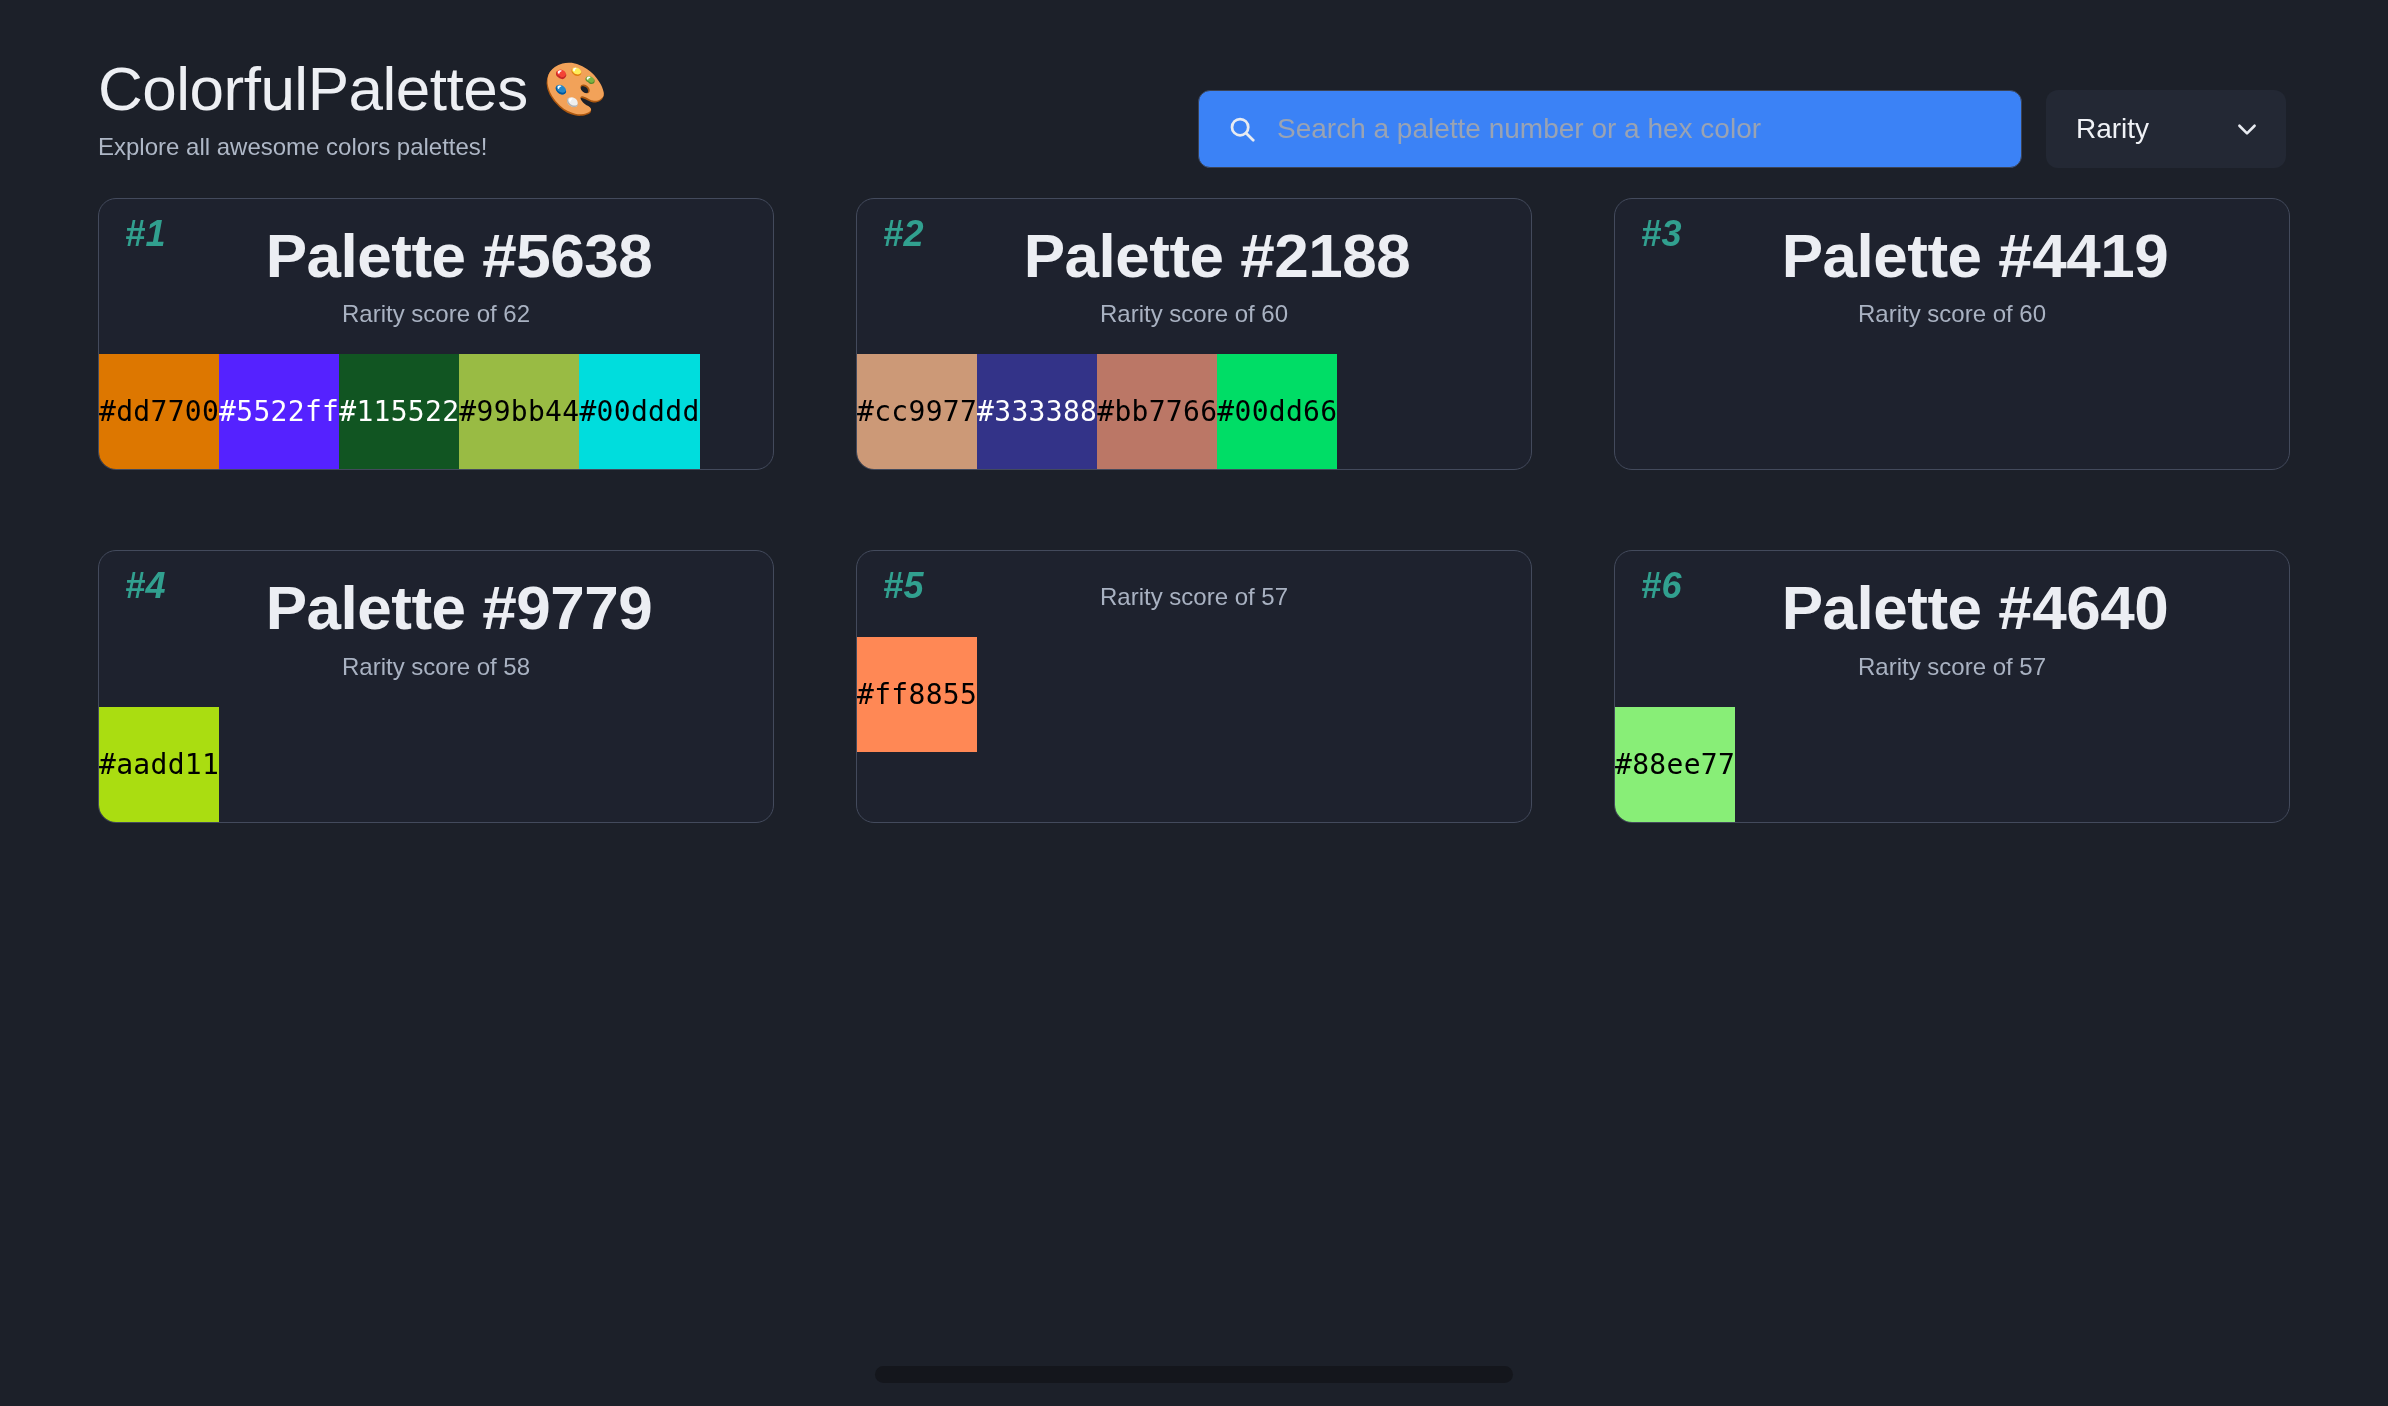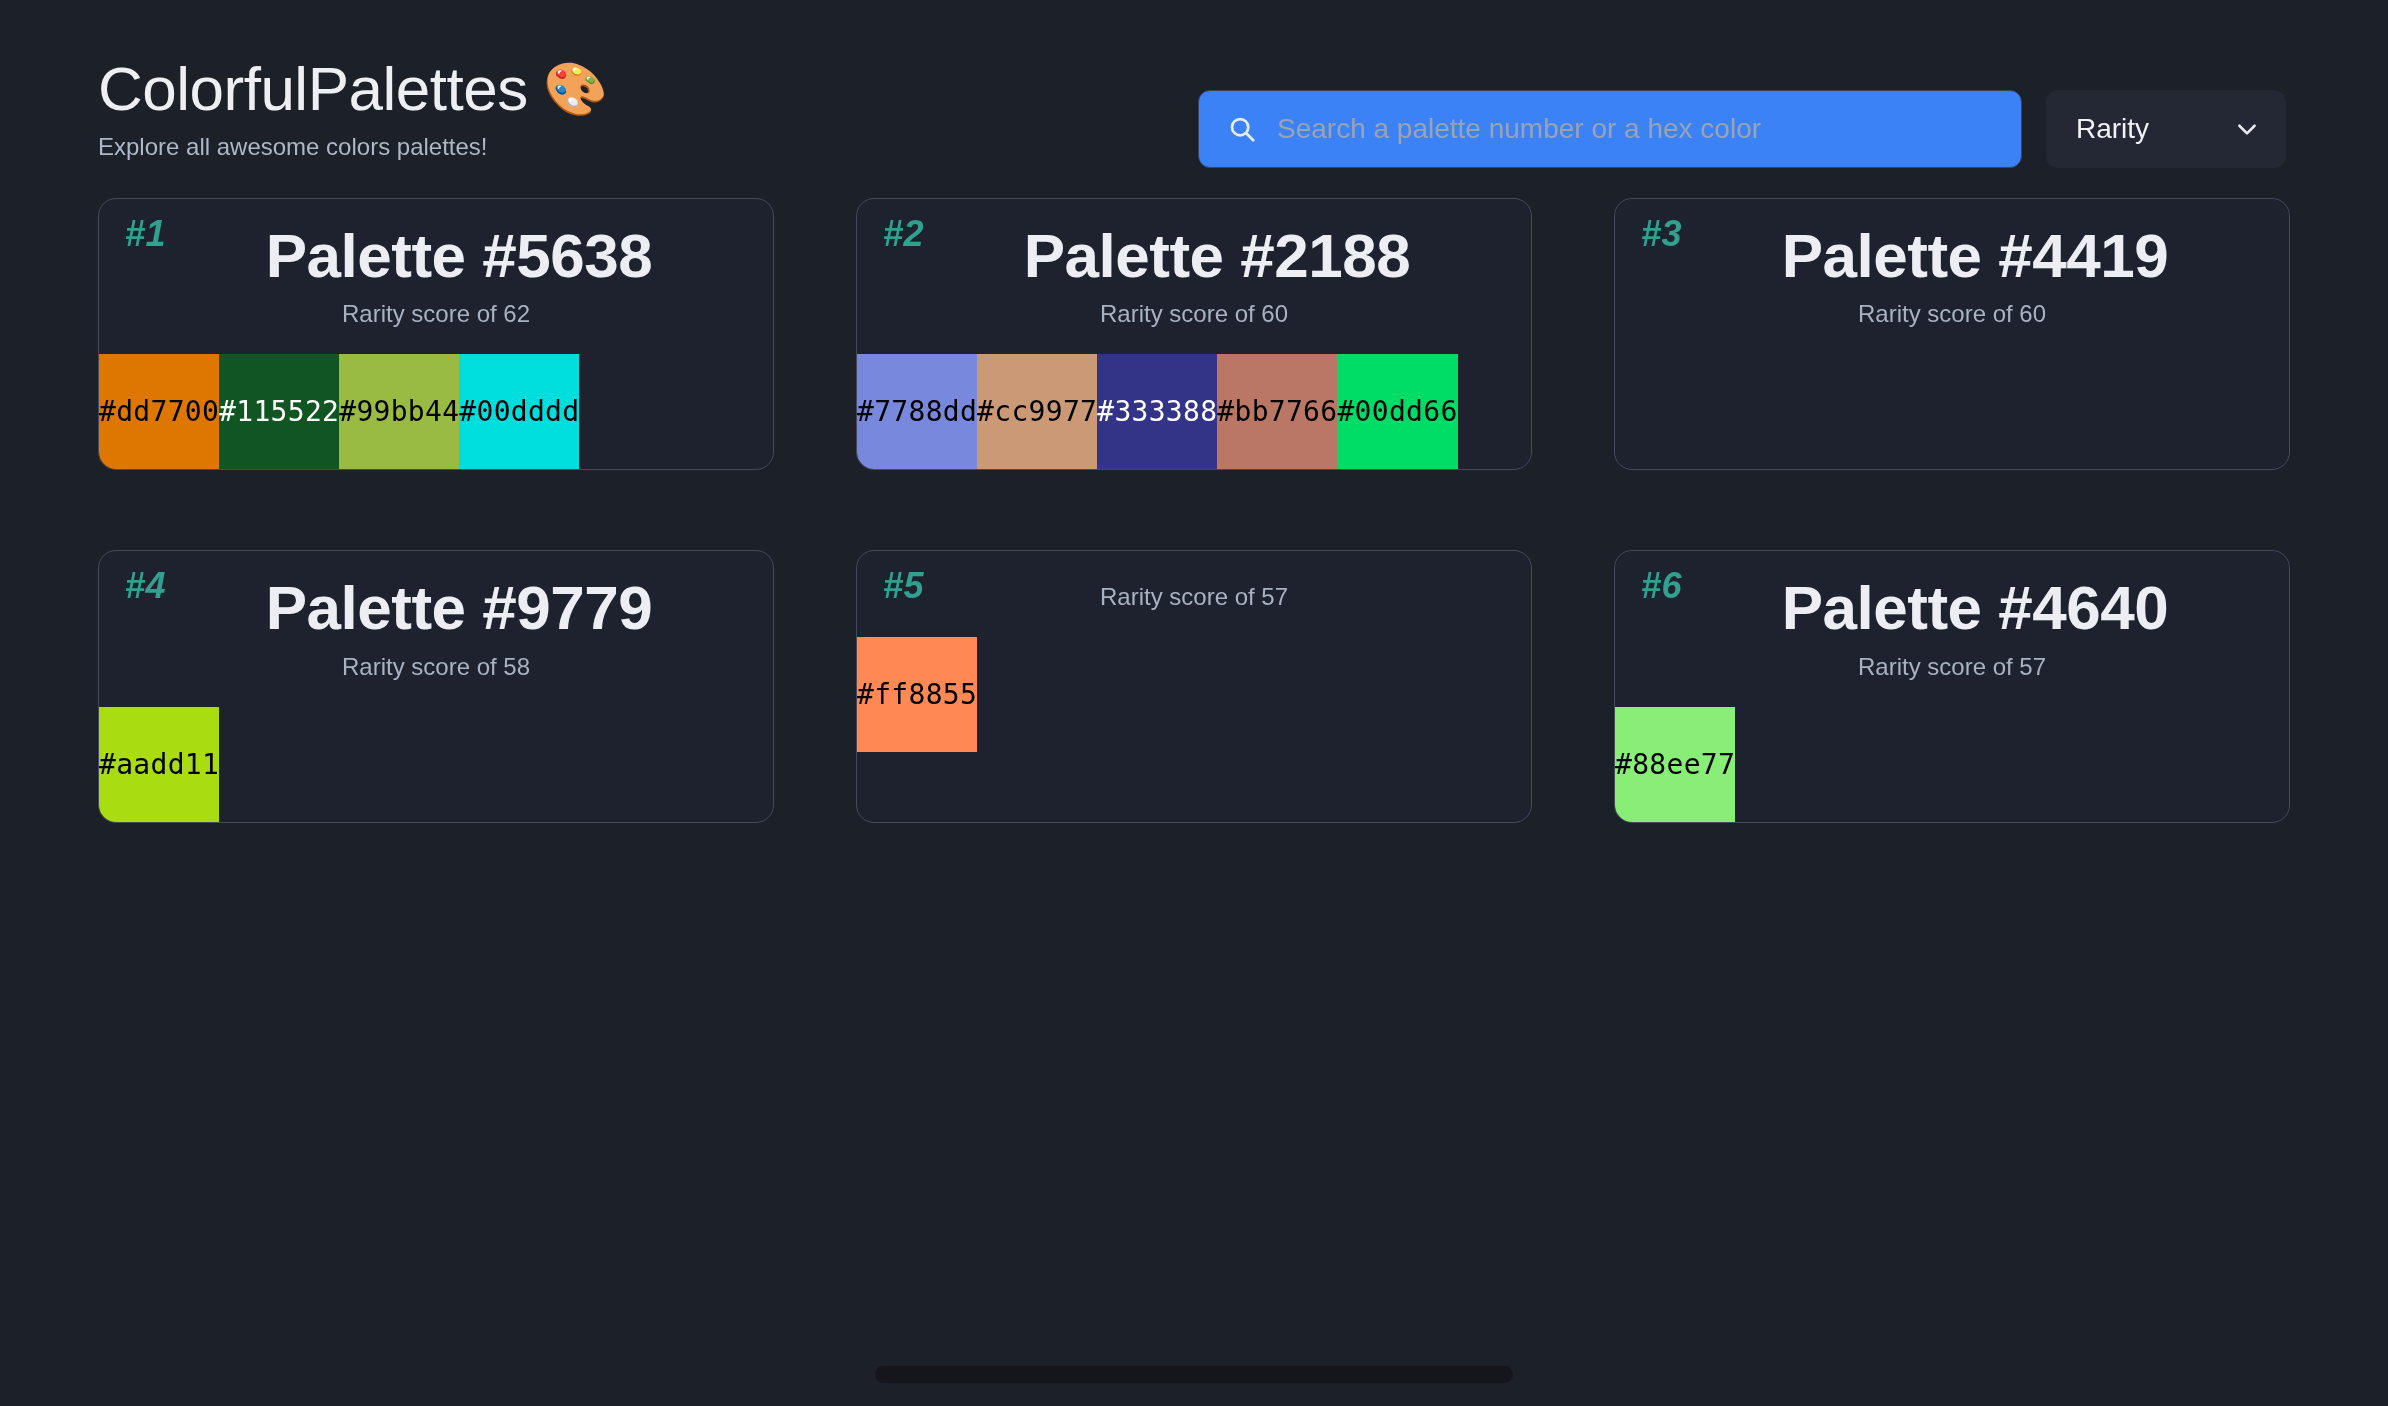--- a/index.html
+++ b/index.html
@@ -183,33 +183,33 @@
 
 <div class="grid" id="grid">
     <div class="card">
       <div class="card-head">
         <div class="rank">#1</div>
         <div class="card-title">Palette #5638</div>
         <div class="card-sub">Rarity score of 62</div>
       </div>
       <div class="swatches">
         <div class="swatch" style="background: rgb(221, 119, 0); color: rgb(0, 0, 0);">#dd7700</div>
+        <div class="swatch" style="background: rgb(85, 34, 255); color: rgb(255, 255, 255);">#5522ff</div>
         <div class="swatch" style="background: rgb(17, 85, 34); color: rgb(255, 255, 255);">#115522</div>
         <div class="swatch" style="background: rgb(153, 187, 68); color: rgb(0, 0, 0);">#99bb44</div>
         <div class="swatch" style="background: rgb(0, 221, 221); color: rgb(0, 0, 0);">#00dddd</div>
       </div>
     </div>
     <div class="card">
       <div class="card-head">
         <div class="rank">#2</div>
         <div class="card-title">Palette #2188</div>
         <div class="card-sub">Rarity score of 60</div>
       </div>
       <div class="swatches">
-        <div class="swatch" style="background: rgb(119, 136, 221); color: rgb(0, 0, 0);">#7788dd</div>
         <div class="swatch" style="background: rgb(204, 153, 119); color: rgb(0, 0, 0);">#cc9977</div>
         <div class="swatch" style="background: rgb(51, 51, 136); color: rgb(255, 255, 255);">#333388</div>
         <div class="swatch" style="background: rgb(187, 119, 102); color: rgb(0, 0, 0);">#bb7766</div>
         <div class="swatch" style="background: rgb(0, 221, 102); color: rgb(0, 0, 0);">#00dd66</div>
       </div>
     </div>
     <div class="card">
       <div class="card-head">
         <div class="rank">#3</div>
         <div class="card-title">Palette #4419</div>

